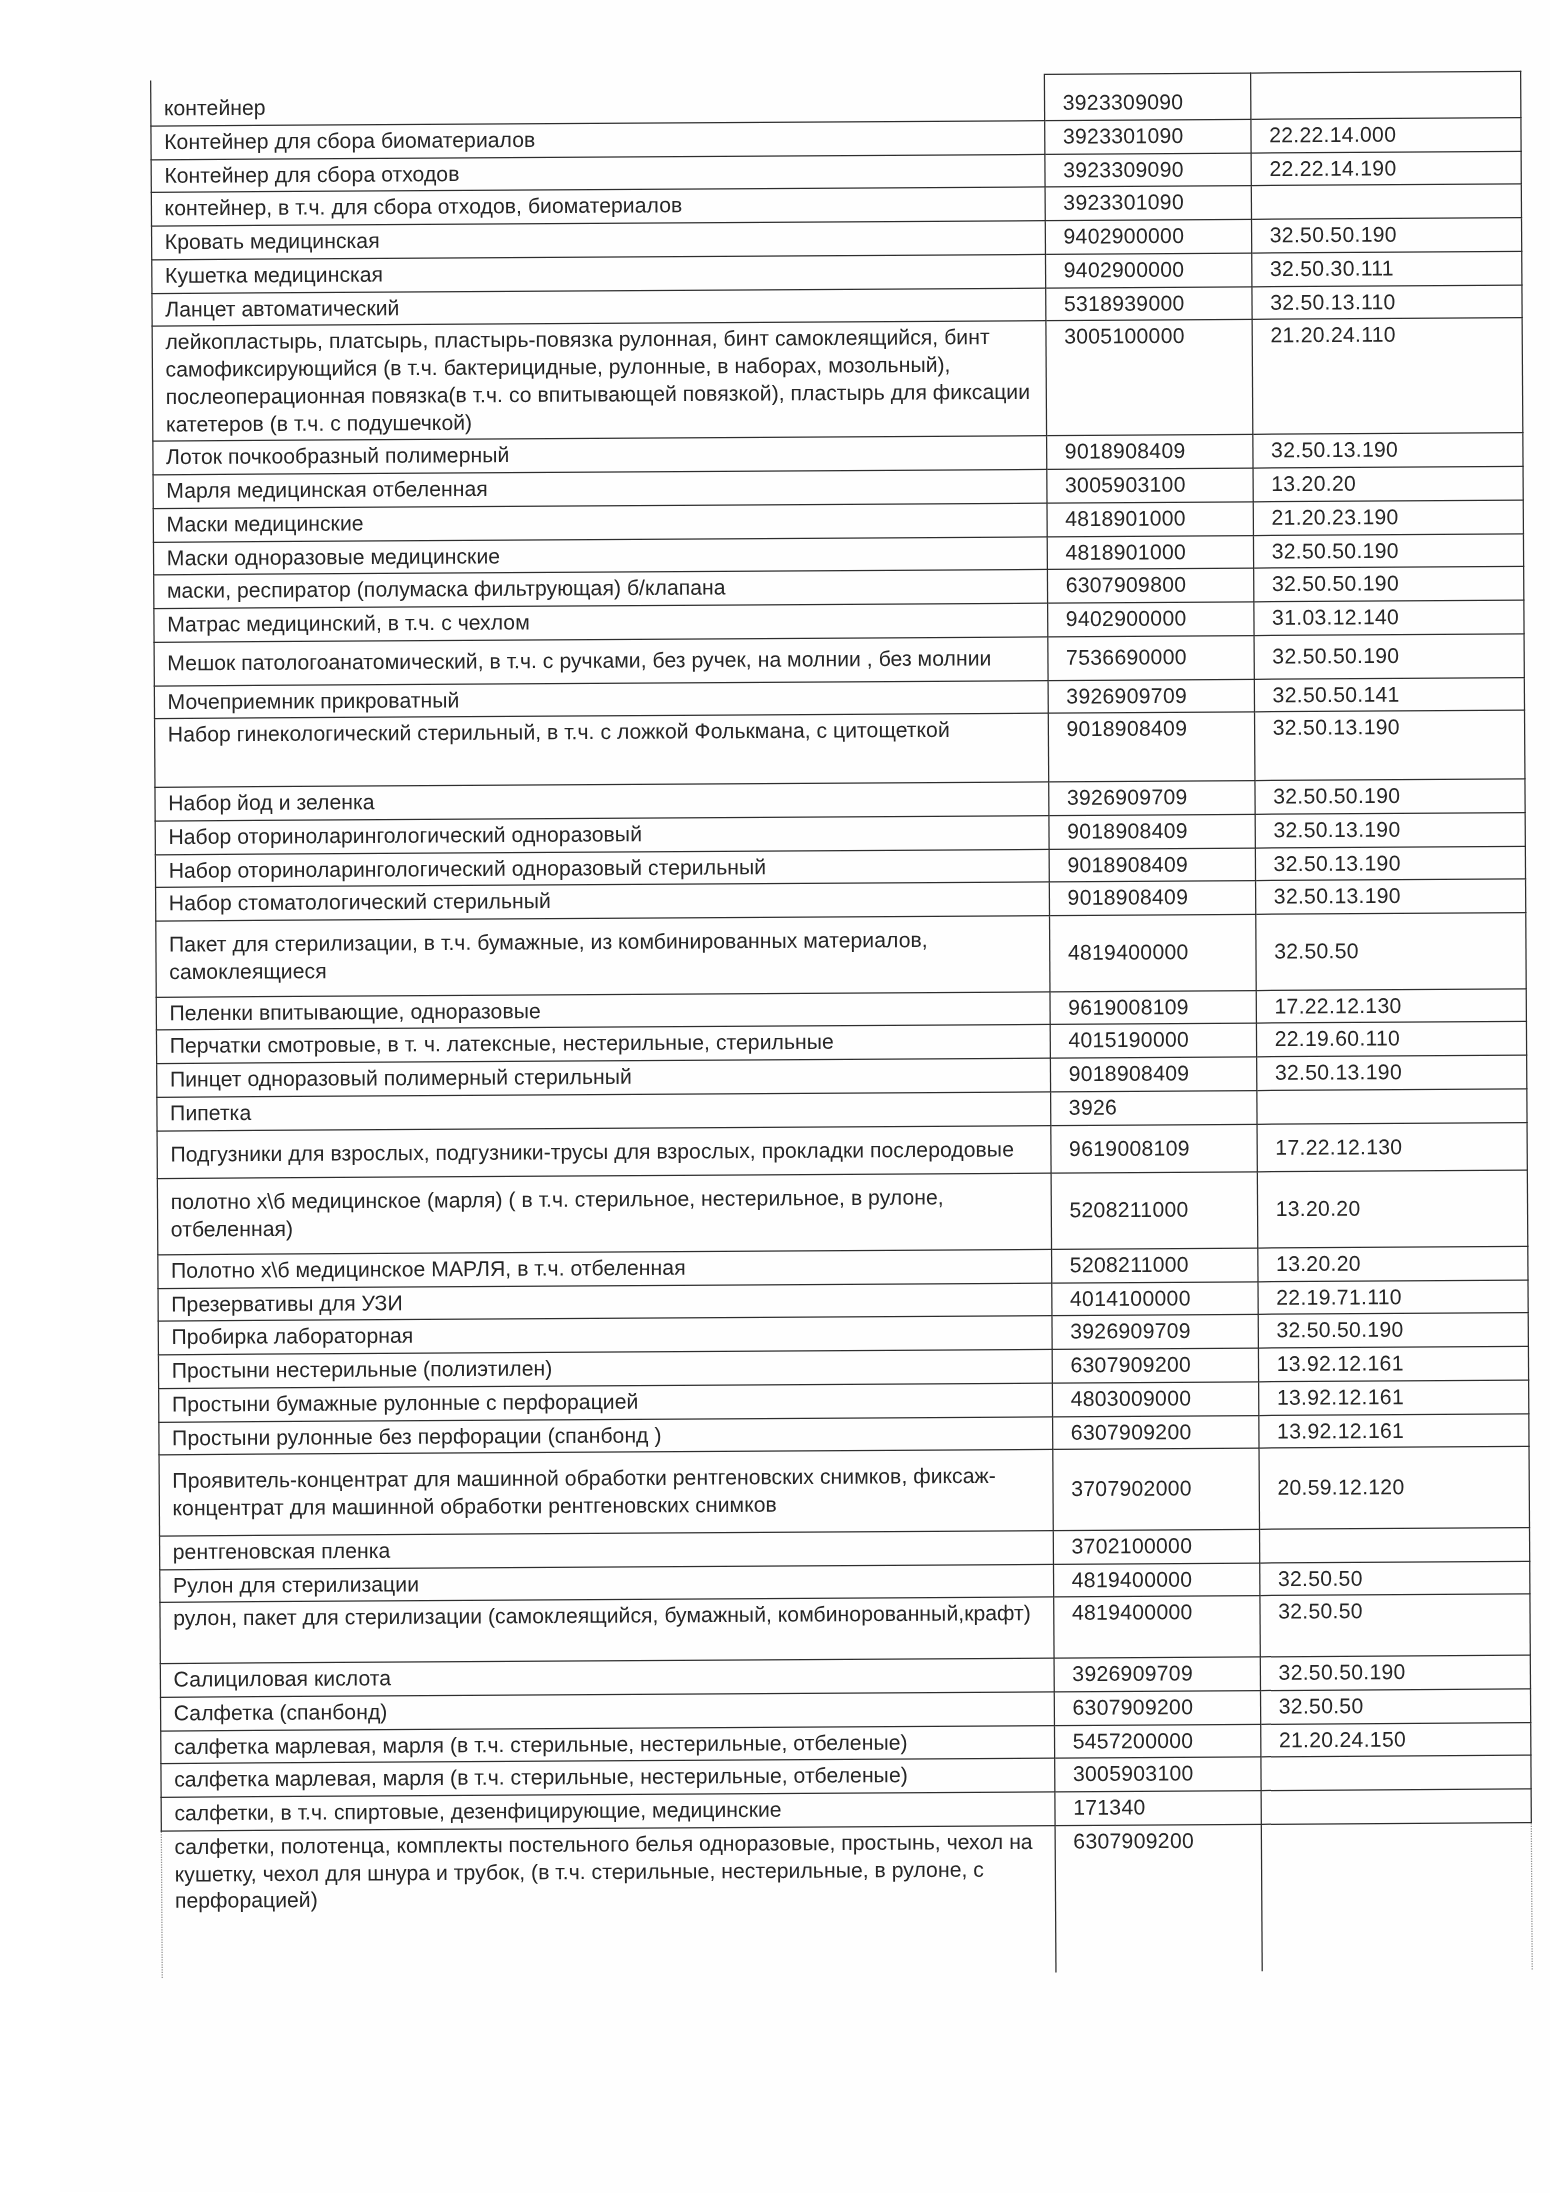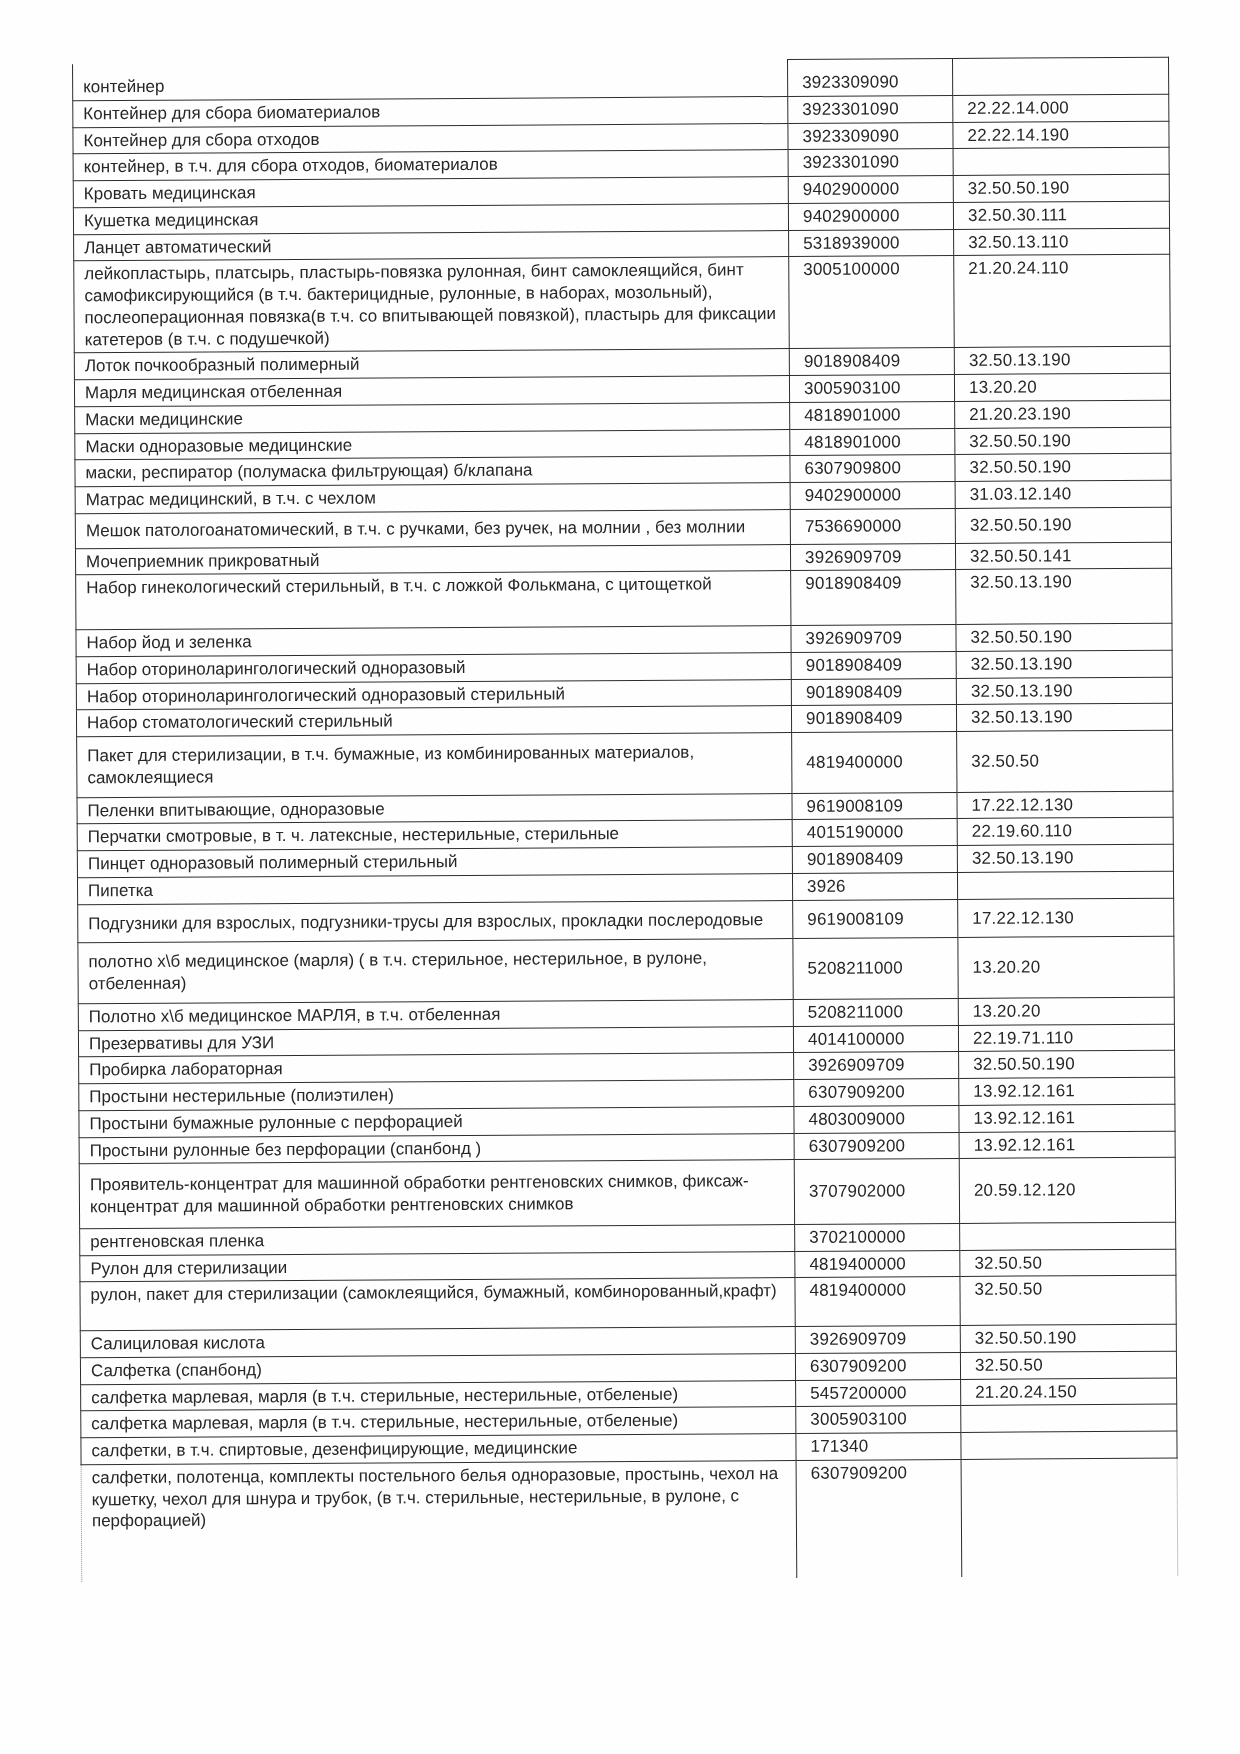--- a/index.html
+++ b/index.html
@@ -10,20 +10,21 @@
     height: 1754px;
     position: relative;
     font-family: "Liberation Sans", sans-serif;
     color: #222222;
     overflow: hidden;
   }
   .page {
     position: absolute;
     inset: 0;
     background: #fefefe;
+    margin-left: 48px;
   }
   table.doc-table {
     position: absolute;
     left: 72px;
     top: 60px;
     width: 1031px;
     border-collapse: collapse;
     table-layout: fixed;
     font-size: 17px;
     line-height: 1.28;

